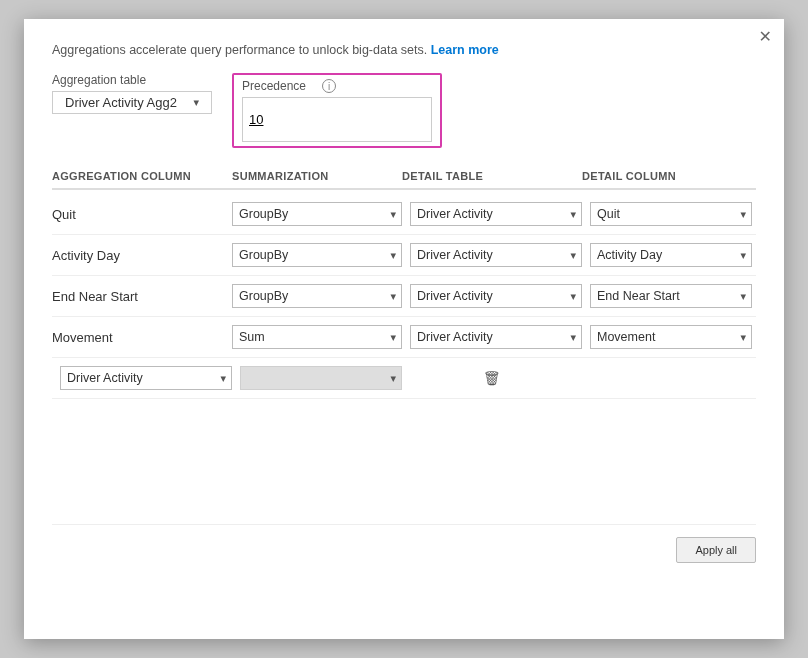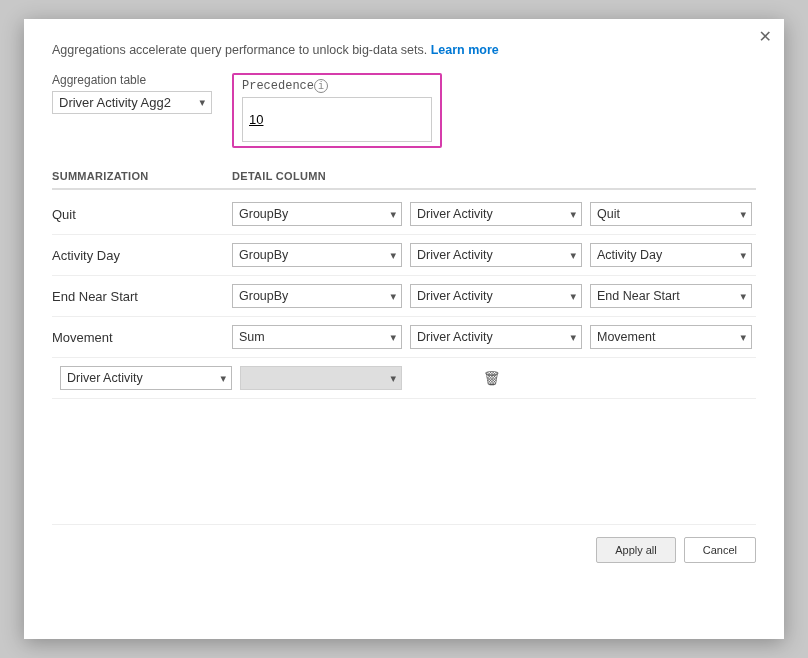--- a/index.html
+++ b/index.html
@@ -86,38 +86,37 @@
       padding: 4px 8px;
       border-radius: 2px;
       min-width: 180px;
     }
     .precedence-label {
       font-size: 12px;
       color: #555;
       margin-bottom: 4px;
       display: flex;
       align-items: flex-end;
-      gap: 0;
-      font-family: Liberation Mono, monospace;
+      gap: 16px;
     }
     .precedence-input {
       border: 1px solid #ccc;
       padding: 14px 6px;
       font-size: 13px;
       width: 100%;
       outline: none;
       text-decoration: underline;
     }
     .agg-table-select {
       display: flex;
       align-items: center;
       gap: 0;
       border: 1px solid #ccc;
       background: #fff;
-      padding: 3px 6px;
+      padding: 3px 12px;
       font-size: 13px;
       cursor: pointer;
       min-width: 160px;
       justify-content: space-between;
     }
     .table-headers {
       display: grid;
       grid-template-columns: 180px 170px 180px 170px 30px;
       padding: 6px 0;
       border-bottom: 2px solid #ddd;
@@ -234,21 +233,23 @@
     <div class="precedence-box">
       <div class="precedence-label">
         <span>Precedence</span>
         <span class="info-icon">i</span>
       </div>
       <input class="precedence-input" type="text" value="10" style="">
     </div>
   </div>
 
   <div class="table-headers">
+    <div class="col-header">AGGREGATION COLUMN</div>
     <div class="col-header">SUMMARIZATION</div>
+    <div class="col-header">DETAIL TABLE</div>
     <div class="col-header">DETAIL COLUMN</div>
     <div></div>
   </div>
 
   <div class="table-body">
 
     <div class="table-row">
       <div class="row-label">Quit</div>
       <div class="select-wrap">
         <select>
@@ -347,15 +348,14 @@
           <option></option>
         </select>
       </div>
       <button class="delete-btn">🗑</button>
     </div>
 
   </div>
 
   <div class="dialog-footer">
     <button class="btn btn-primary">Apply all</button>
-    <button class="btn btn-cancel">Cancel</button>
   </div>
 </div>
 
 </body></html>

